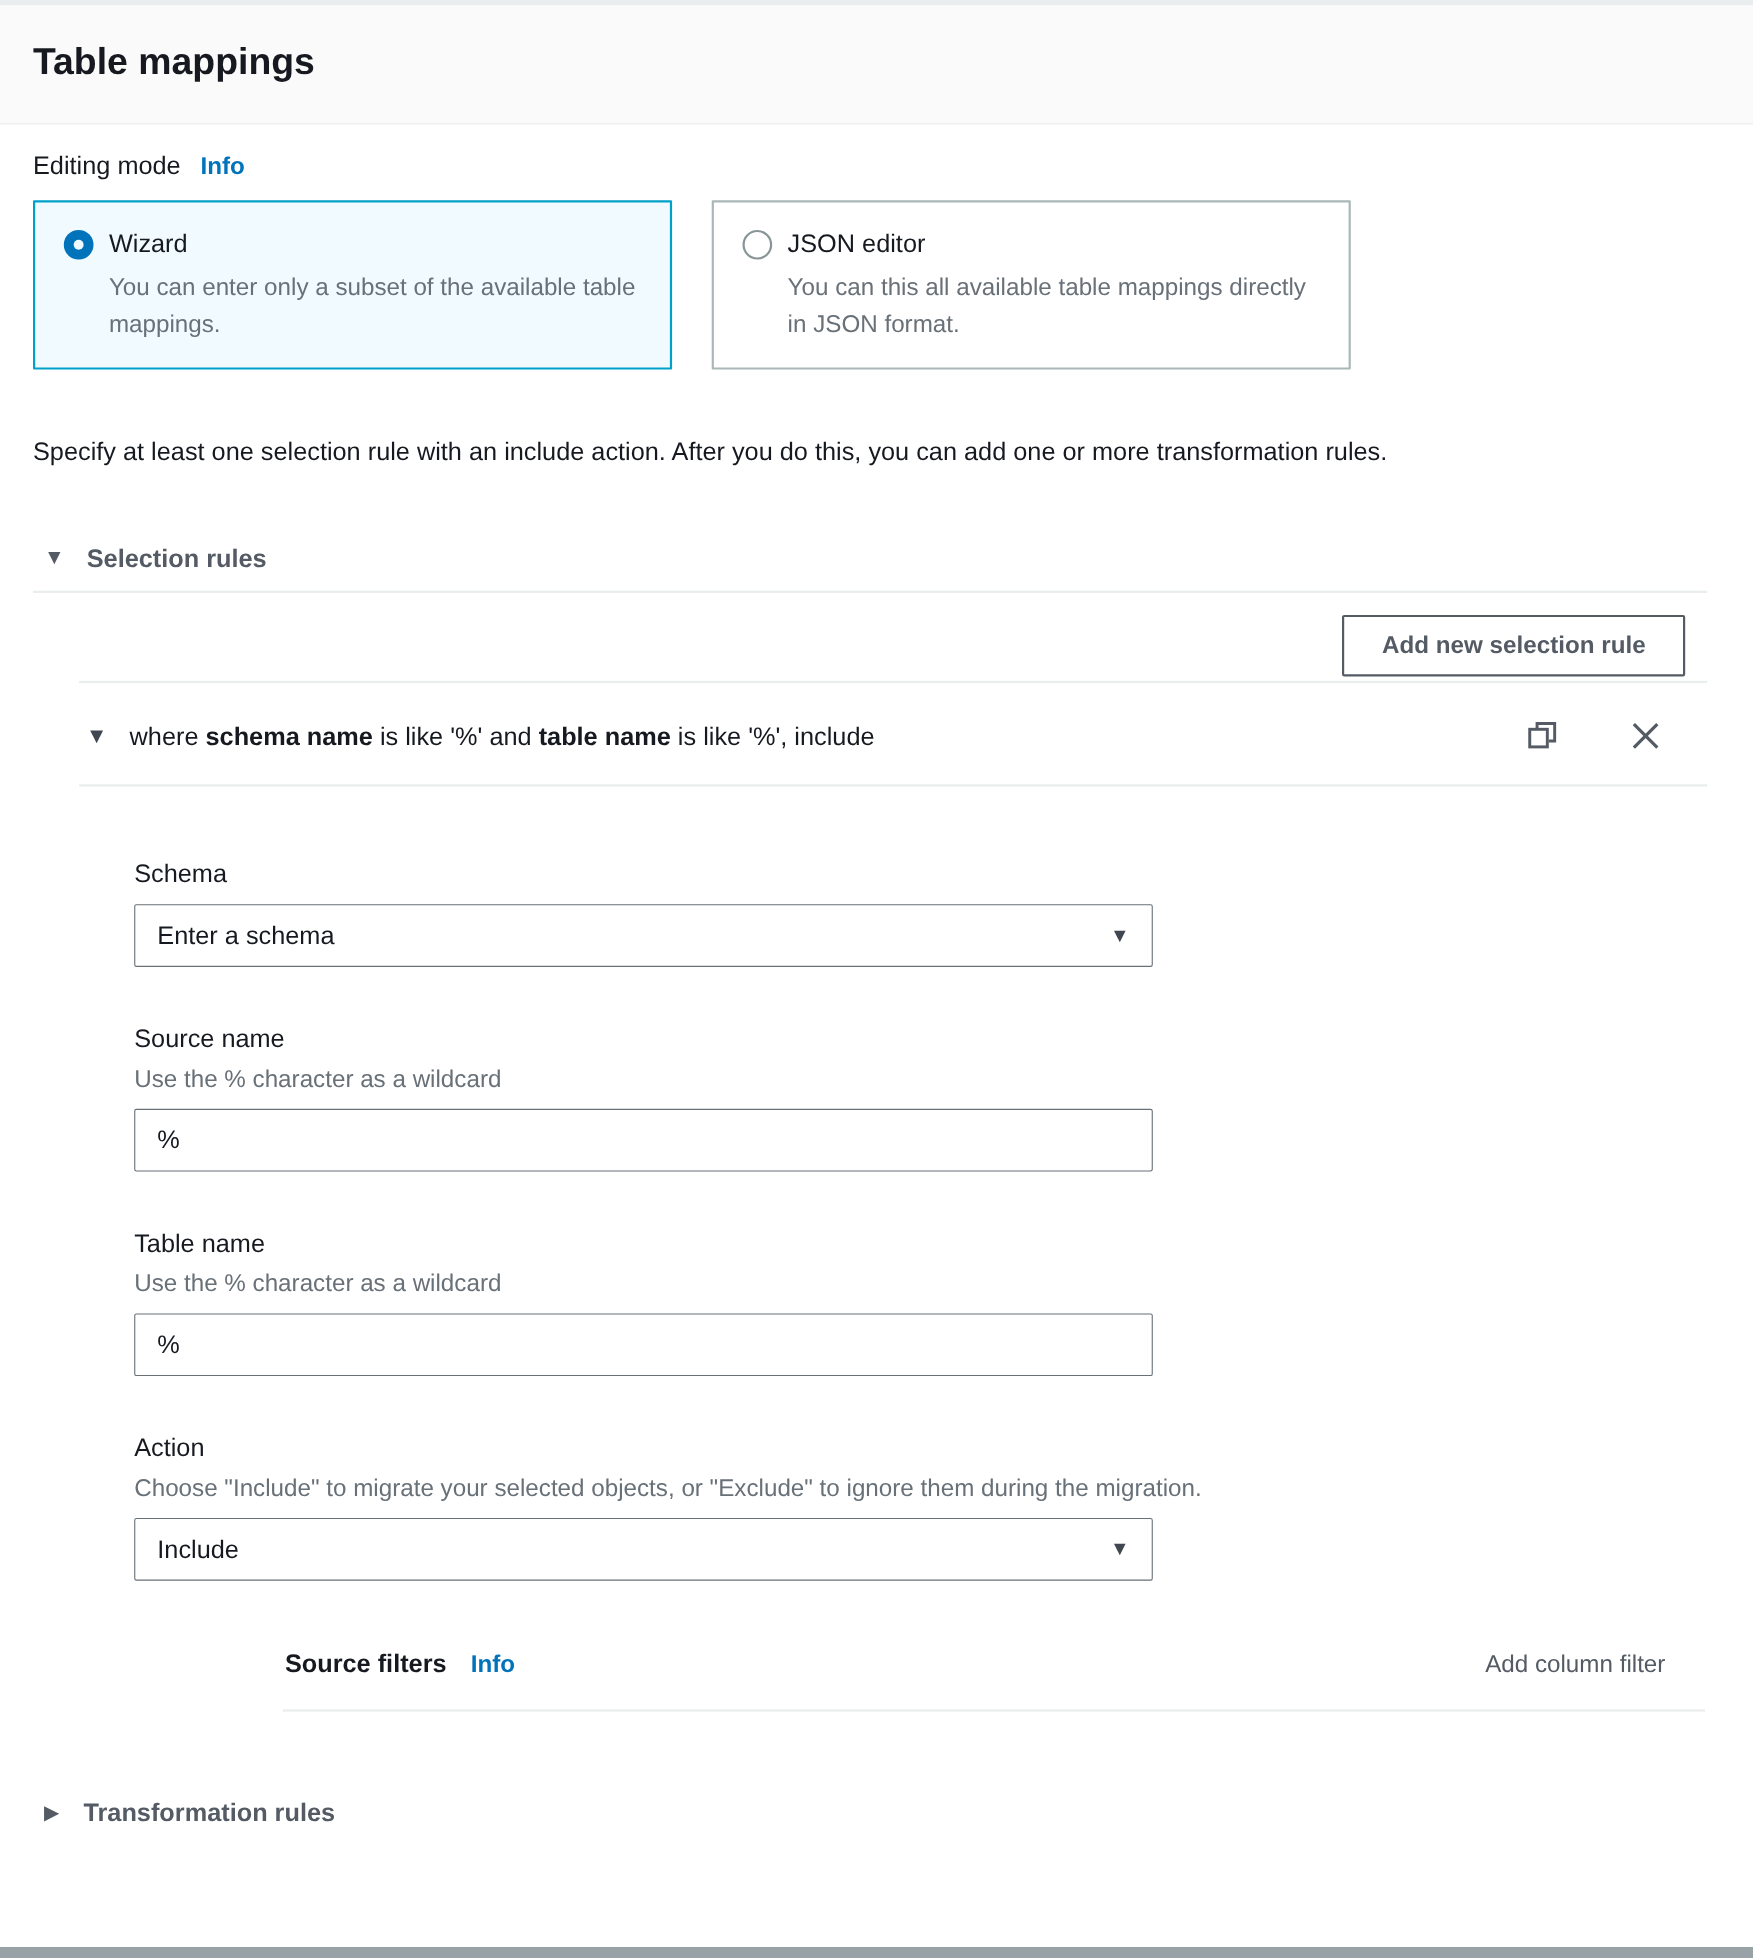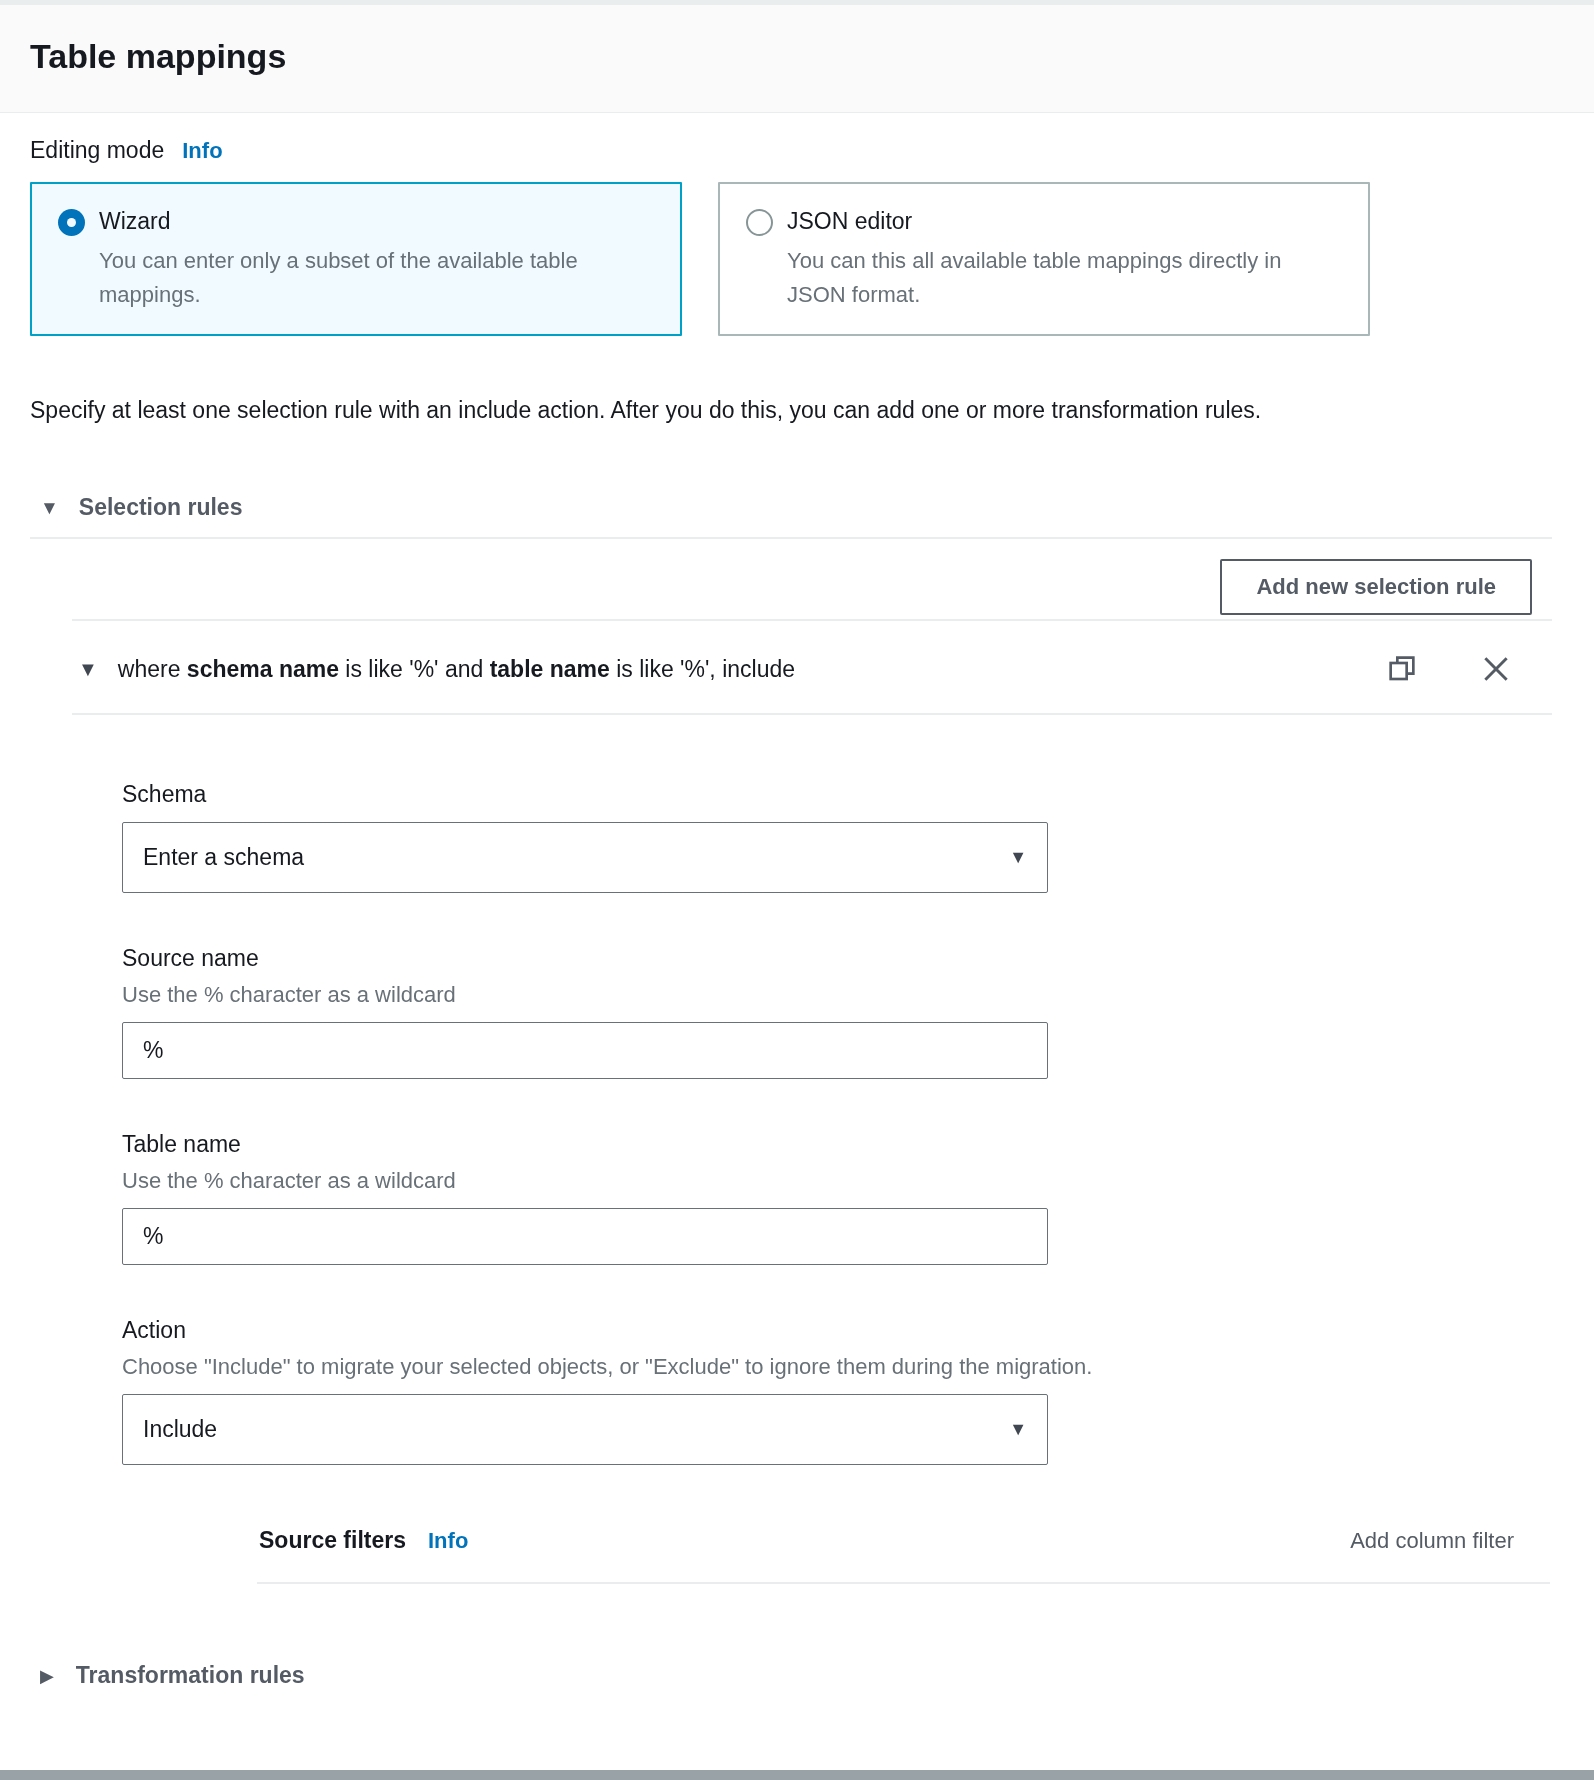--- a/index.html
+++ b/index.html
@@ -22,21 +22,21 @@
 
   
   .editing-row { margin-top: 24px; display: flex; align-items: baseline; gap: 18px; }
   .field-title { font-size: 23px; color: #16191f; }
   .info-link {
     color: #0073bb; font-weight: 700; font-size: 22px;
     text-decoration: none; cursor: pointer;
   }
   .cards { display: flex; gap: 36px; margin-top: 18px; }
   .card {
-    width: 652px; min-height: 148px;
+    width: 581px; min-height: 148px;
     border: 2px solid #aab7b8; background: #ffffff;
     border-radius: 1px;
     padding: 22px 24px 22px 26px;
   }
   .card.selected { border-color: #00a1c9; background: #f1faff; }
   .card-row { display: flex; gap: 14px; }
   .radio {
     width: 27px; height: 27px; border-radius: 50%;
     flex-shrink: 0; margin-top: 3px; position: relative; cursor: pointer;
   }
@@ -95,21 +95,21 @@
   .icon-btn { width: 32px; height: 32px; cursor: pointer; background: none; border: none; padding: 0; }
   .divider.after-summary { margin-top: 28px; }
 
   
   .rule-body { padding-left: 92px; }
   .field { margin-top: 52px; }
   .field.first { margin-top: 66px; }
   .field-label { font-size: 23px; color: #16191f; }
   .field-hint { font-size: 22px; color: #687078; margin-top: 10px; }
   .control {
-    width: 926px; height: 71px; margin-top: 14px;
+    width: 926px; height: 57px; margin-top: 14px;
     border: 1px solid #687078; border-radius: 2px; background: #ffffff;
     display: flex; align-items: center; padding: 0 20px;
     font-size: 23px; color: #16191f;
   }
   .control.select { justify-content: space-between; cursor: pointer; }
   .select-caret { font-size: 18px; color: #414750; }
   input.text-input {
     width: 926px; height: 57px; margin-top: 14px;
     border: 1px solid #687078; border-radius: 2px; background: #ffffff;
     padding: 0 20px; font-size: 23px; color: #16191f;

